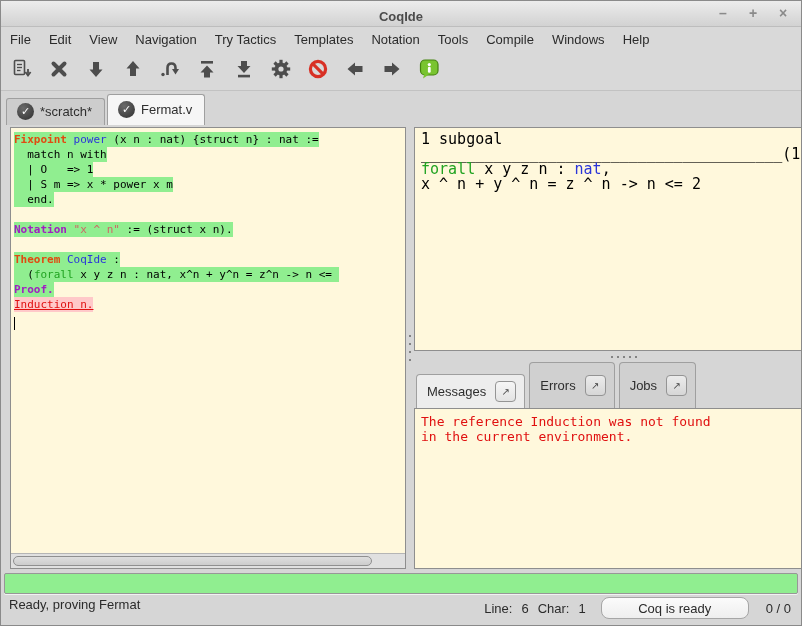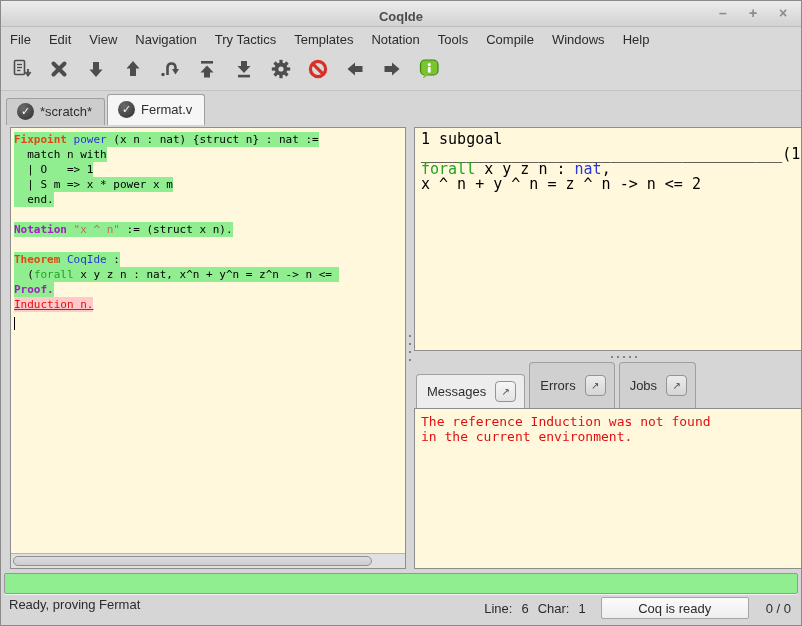--- a/index.html
+++ b/index.html
@@ -68,21 +68,21 @@
   .msg-line { white-space:pre; }
 
   
   .progress-wrap { flex:0 0 26px; padding:2px 3px 3px 3px; }
   .progress-bar { height:21px; background:var(--progress); border:1px solid #979797; border-radius:2px; box-shadow:0 1px 0 #f2f2f2; }
 
   
   .statusbar { flex:1; display:flex; align-items:flex-start; padding:0 10px 0 8px; color:#2b2b2b;gap:46px; }
   .statusbar .spacer { flex:1; }
   .sb-right { display:flex; align-items:center; gap:9px; }
-  .coq-status { width:148px; height:22px; border:1px solid #a6a6a6; border-radius:2px; background:linear-gradient(#fbfbfb,#eeeeee); display:flex; align-items:center; justify-content:center; margin-left:6px; }
+  .coq-status { width:148px; height:22px; border:1px solid #a6a6a6; border-radius:8px; background:linear-gradient(#fbfbfb,#eeeeee); display:flex; align-items:center; justify-content:center; margin-left:6px; }
   .jobs { margin-left:8px; }
 </style>
 </head>
 <body>
 
 <div class="window">
 
   <div class="titlebar">
     <div class="title">CoqIde</div>
     <div class="win-controls">

